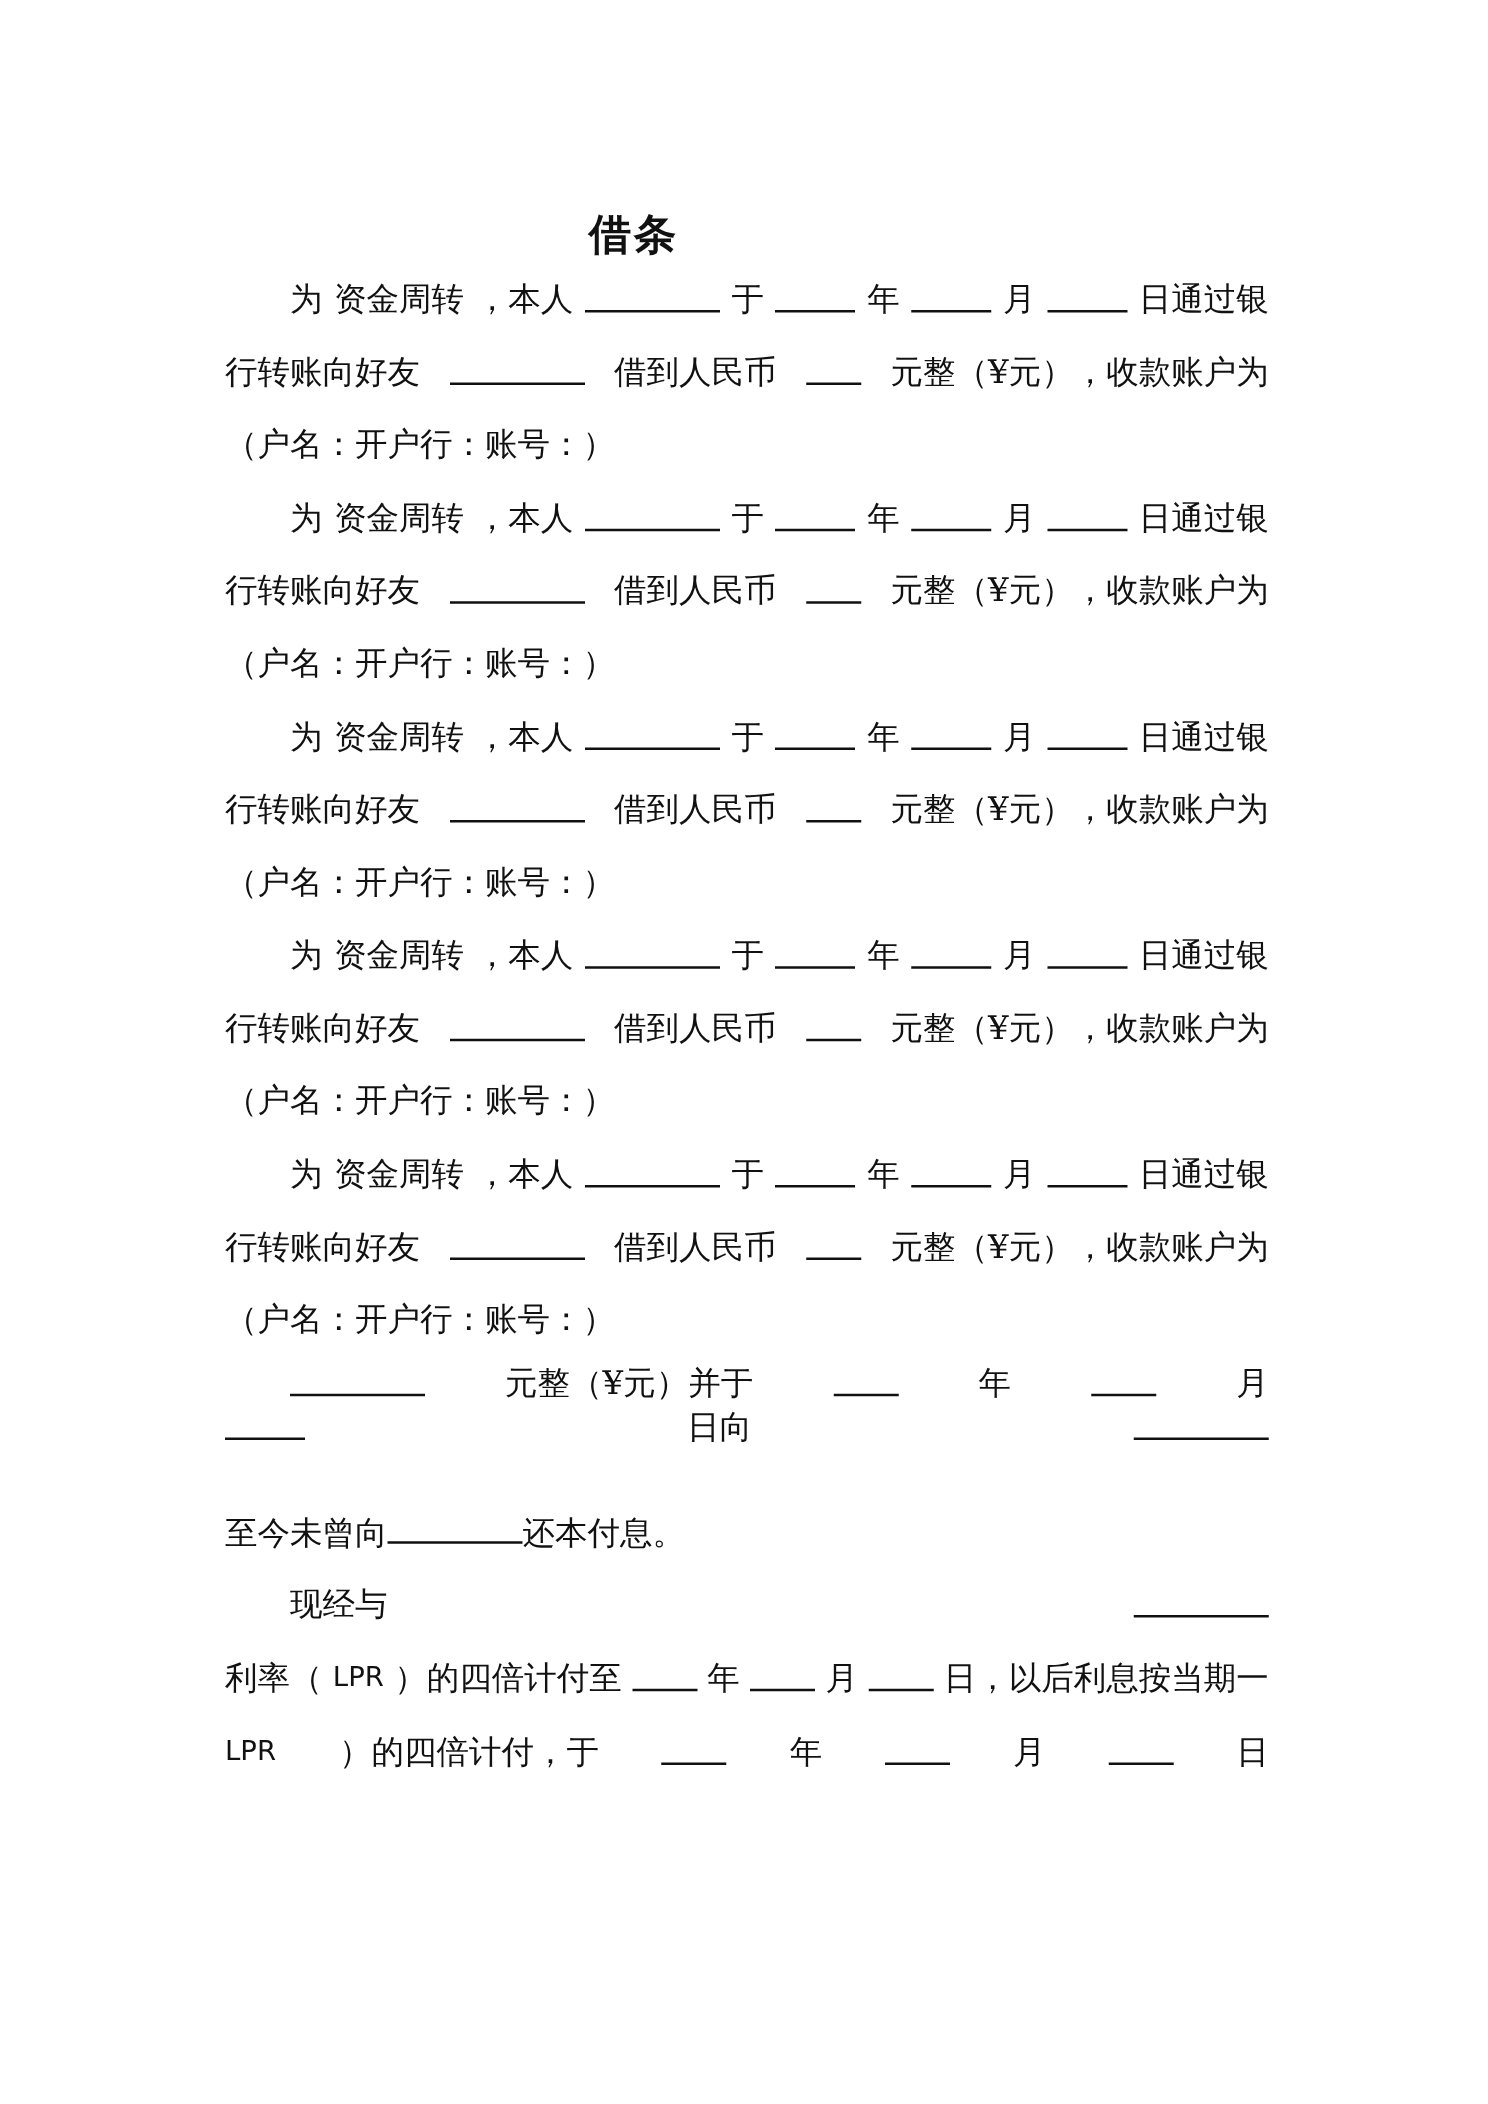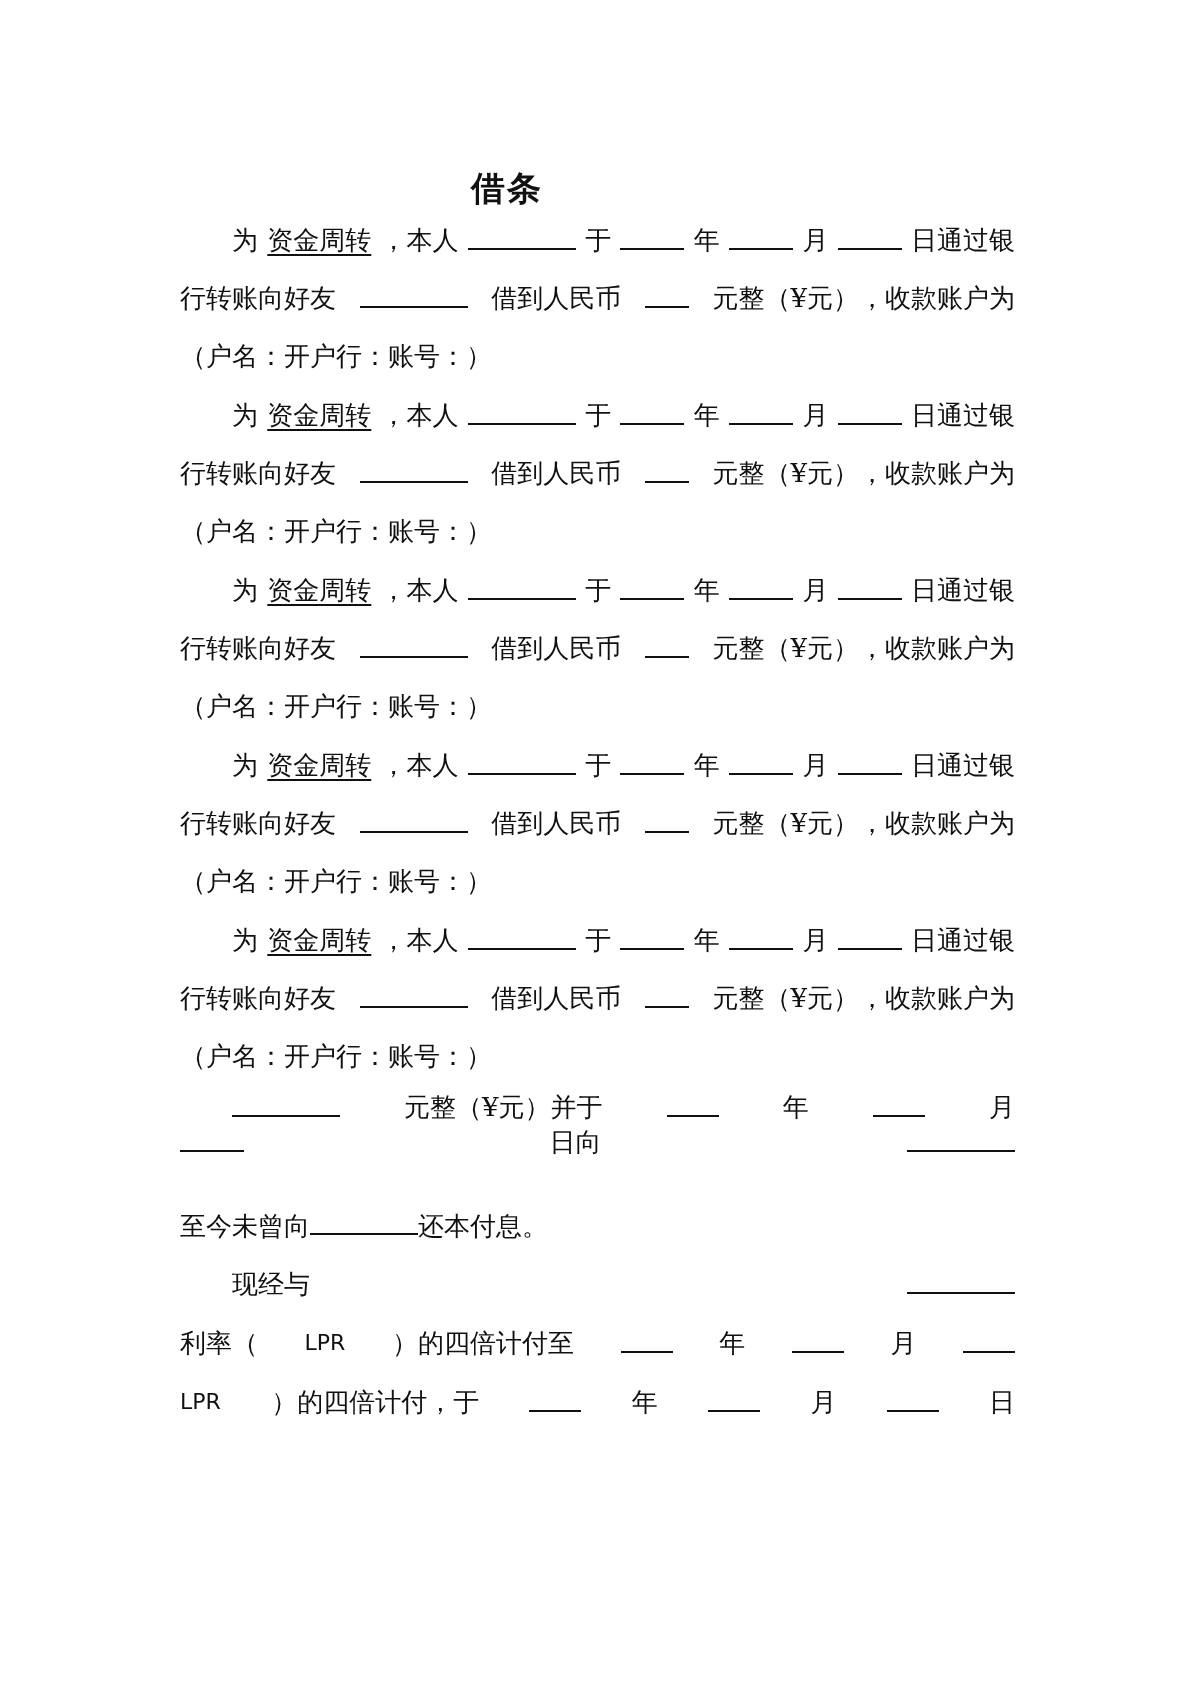--- a/index.html
+++ b/index.html
@@ -6,21 +6,21 @@
   body { width:1190px; height:1683px; position:relative; overflow:hidden;
          font-family:"DejaVu Serif","Liberation Serif",serif; color:#111; }
   .title { position:absolute; left:0; width:1014px; top:166px; text-align:center;
            font-family:"DejaVu Sans","Liberation Sans",sans-serif; font-weight:bold;
            font-size:34px; letter-spacing:2px; line-height:44px; }
   .line { position:absolute; left:180px; width:835px; font-size:26px; line-height:36px;
           white-space:nowrap; }
   .indent { left:232px; width:783px; }
   .jfy { display:flex; justify-content:space-between; }
   .u { display:inline-block; border-bottom:2px solid #111; height:26px; vertical-align:baseline; }
-  .ut { text-decoration:underline; text-underline-offset:5px; }
+  .ut { text-underline-offset:5px; }
   .lat { font-family:"DejaVu Sans","Liberation Sans",sans-serif; font-size:22px; }
 </style>
 </head>
 <body>
 
 <div class="title">借条</div>
 
 <div id="entries">
 <div class="line indent jfy" style="top:222px">
   <span>为</span>
@@ -162,20 +162,21 @@
 </div>
 <div class="line jfy" style="top:1325px">
   <span>利率（</span>
     <span class="lat">LPR</span>
     <span>）的四倍计付至</span>
     <span class="u" style="width:52px"></span>
     <span>年</span>
     <span class="u" style="width:52px"></span>
     <span>月</span>
     <span class="u" style="width:52px"></span>
+    <span>日，以后利息按当期一</span>
 </div>
 <div class="line jfy" style="top:1384px">
     <span class="lat">LPR</span>
     <span>）的四倍计付，于</span>
     <span class="u" style="width:52px"></span>
     <span>年</span>
     <span class="u" style="width:52px"></span>
     <span>月</span>
     <span class="u" style="width:52px"></span>
     <span>日</span>

